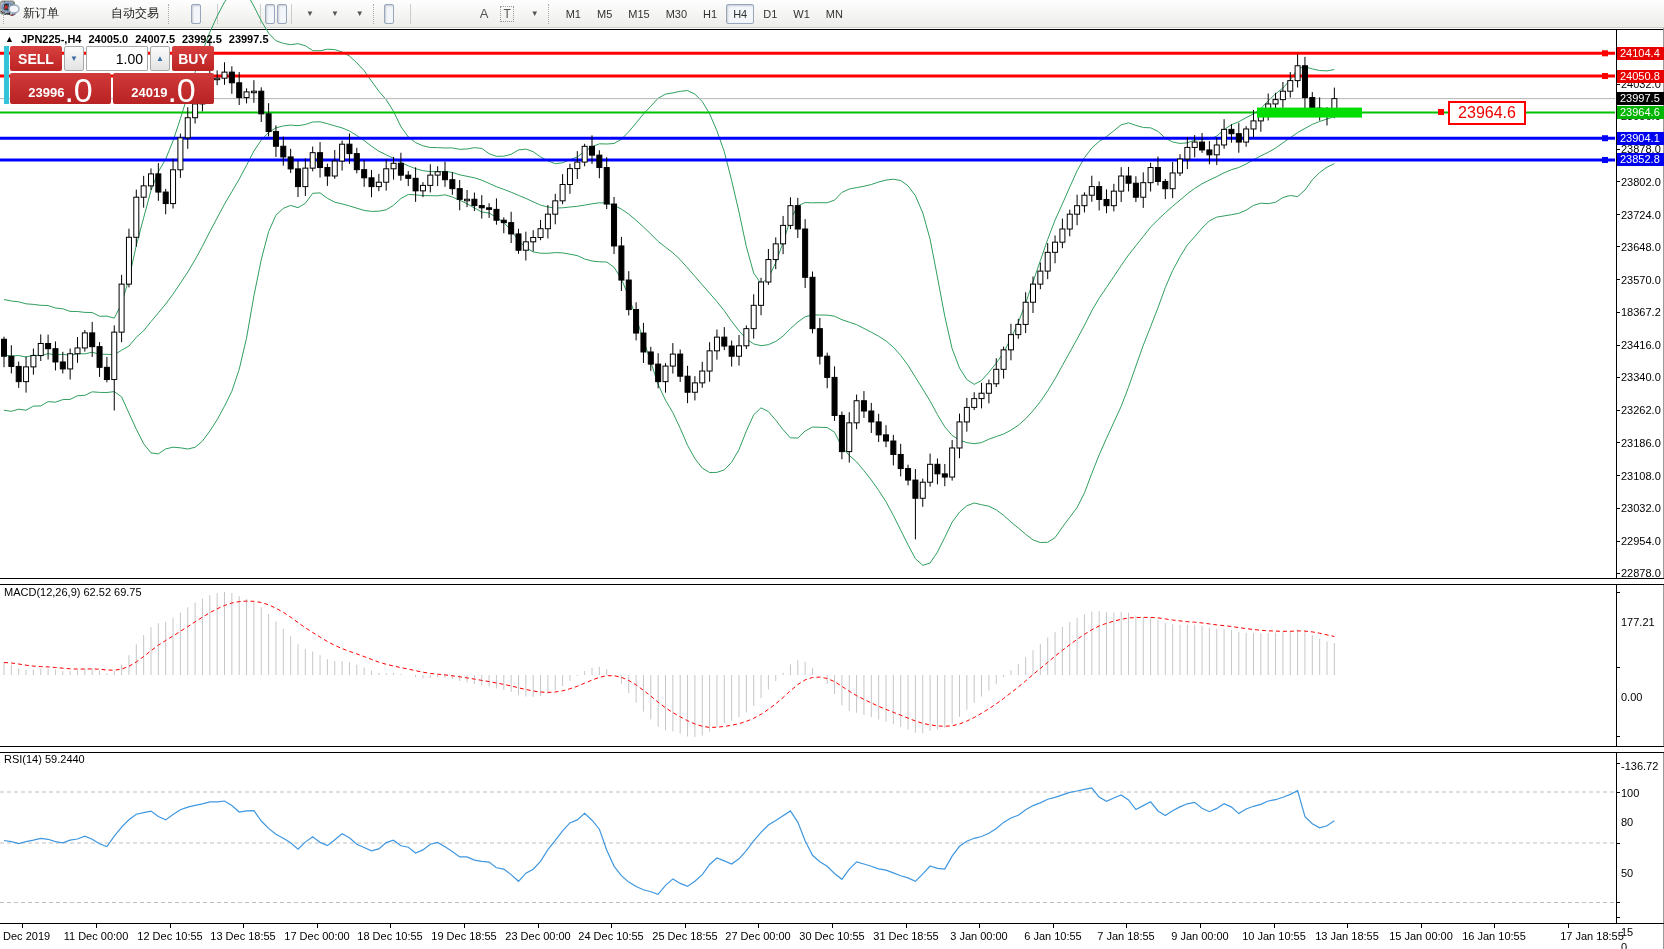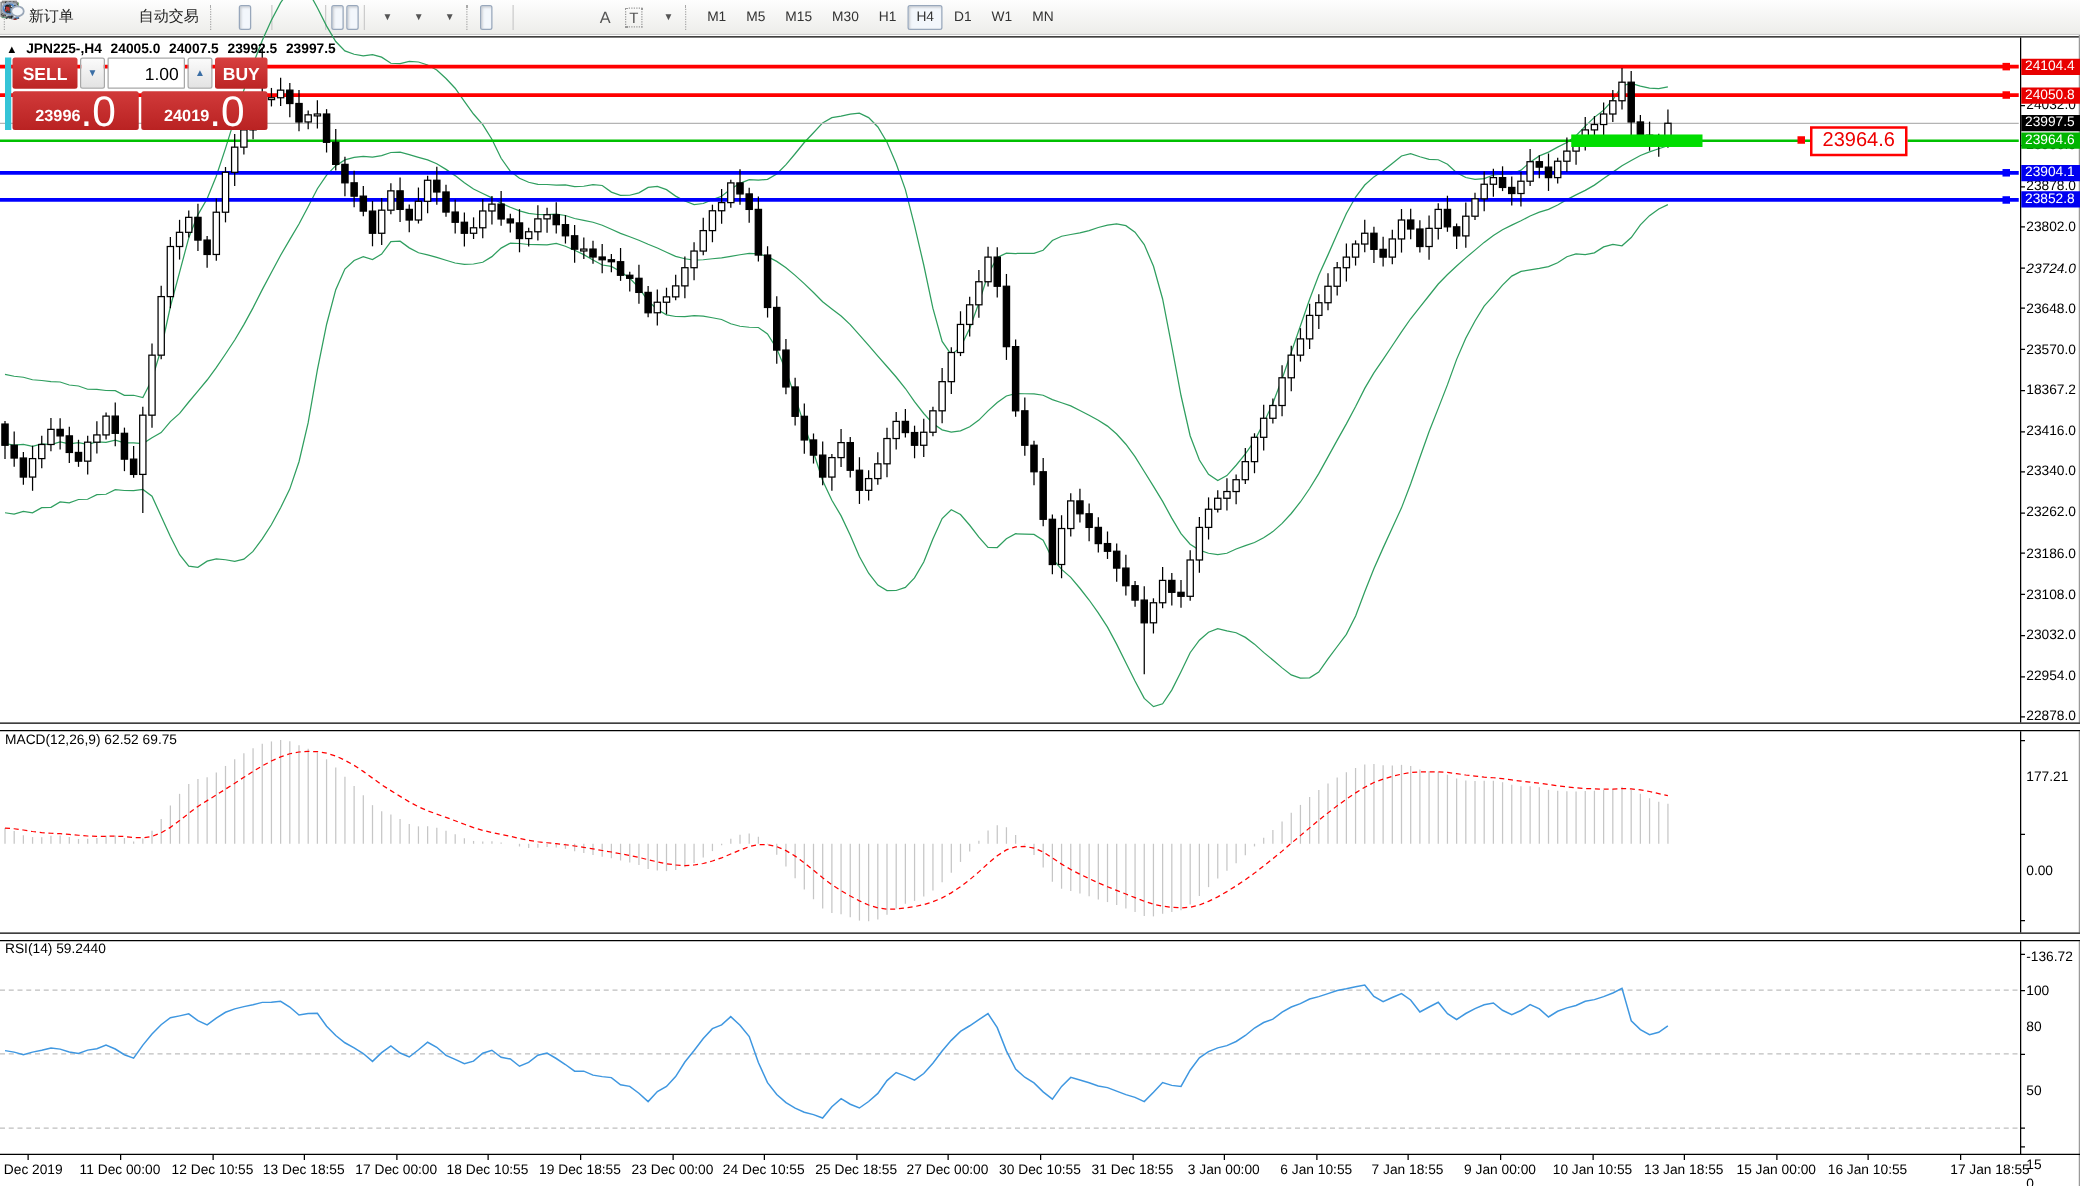--- a/index.html
+++ b/index.html
@@ -961,21 +961,21 @@
   <div id="paxis">
       <div class="ptickdash" style="top: 83.5px;"></div>
       <div class="ptick" style="top: 78px;">24032.0</div>
       <div class="ptickdash" style="top: 115.724px;"></div>
       <div class="ptick" style="top: 110.224px;">23956.0</div>
       <div class="ptickdash" style="top: 148.796px;"></div>
       <div class="ptick" style="top: 143.296px;">23878.0</div>
       <div class="ptickdash" style="top: 181.02px;"></div>
       <div class="ptick" style="top: 175.52px;">23802.0</div>
       <div class="ptickdash" style="top: 214.092px;"></div>
-      <div class="ptick" style="top: 208.592px; font-style: italic;">23724.0</div>
+      <div class="ptick" style="top: 208.592px;">23724.0</div>
       <div class="ptickdash" style="top: 246.316px;"></div>
       <div class="ptick" style="top: 240.816px;">23648.0</div>
       <div class="ptickdash" style="top: 279.388px;"></div>
       <div class="ptick" style="top: 273.888px;">23570.0</div>
       <div class="ptickdash" style="top: 311.612px;"></div>
       <div class="ptick" style="top: 306.112px;">18367.2</div>
       <div class="ptickdash" style="top: 344.684px;"></div>
       <div class="ptick" style="top: 339.184px;">23416.0</div>
       <div class="ptickdash" style="top: 376.908px;"></div>
       <div class="ptick" style="top: 371.408px;">23340.0</div>

